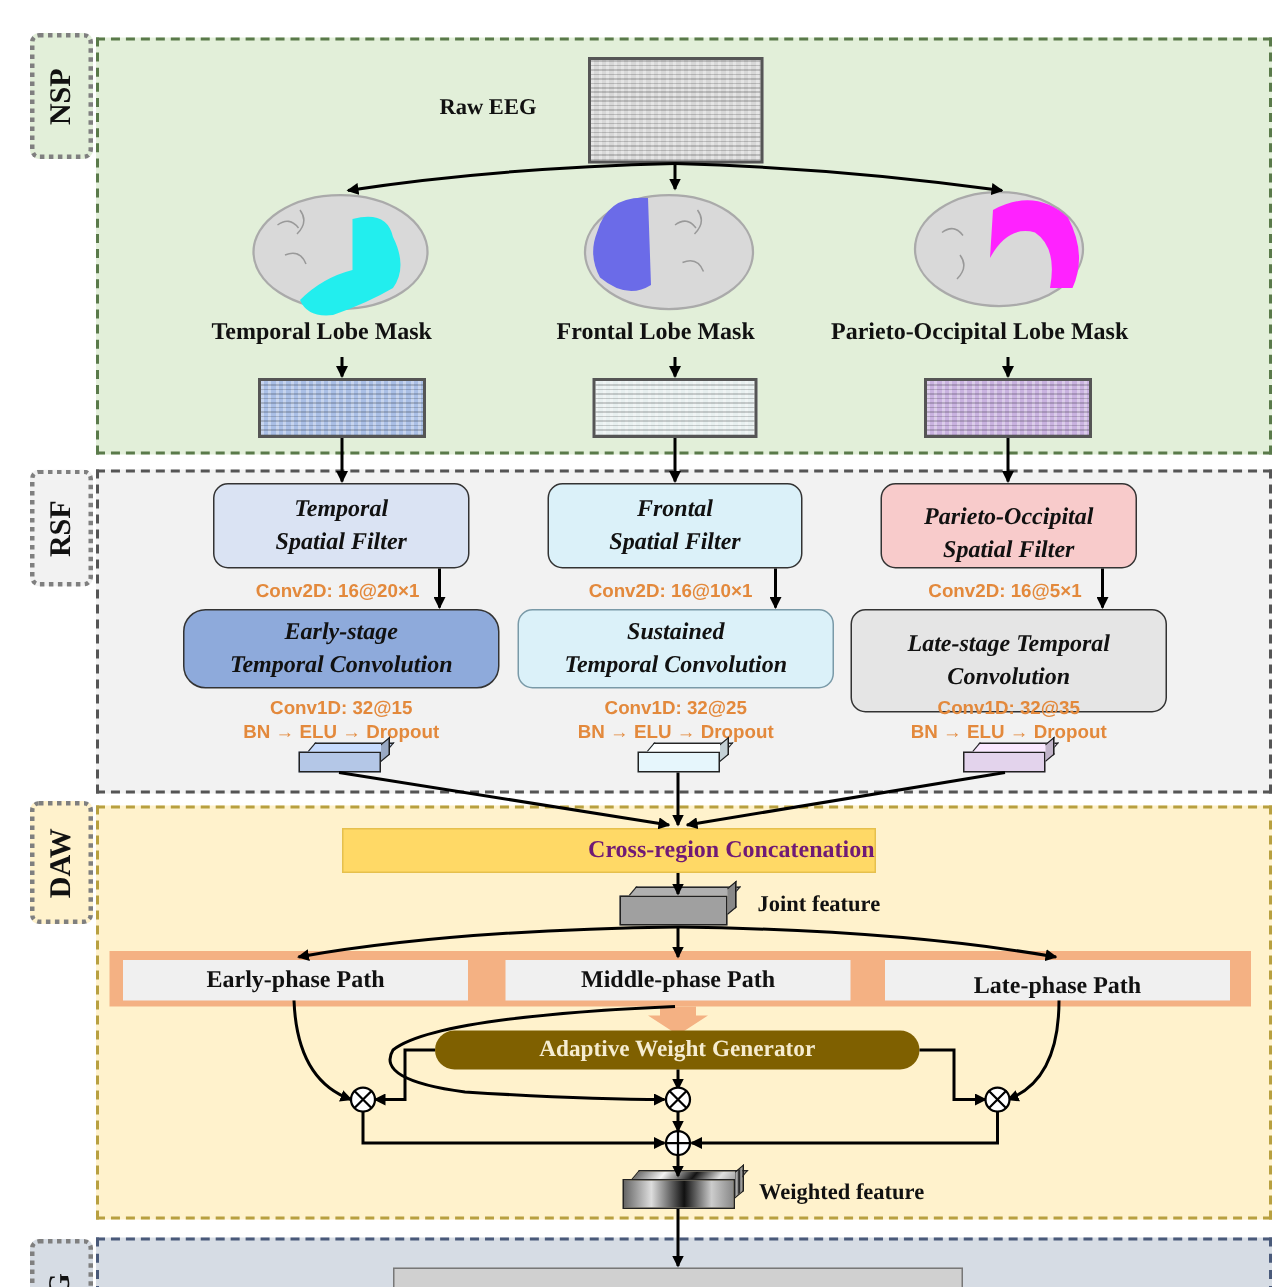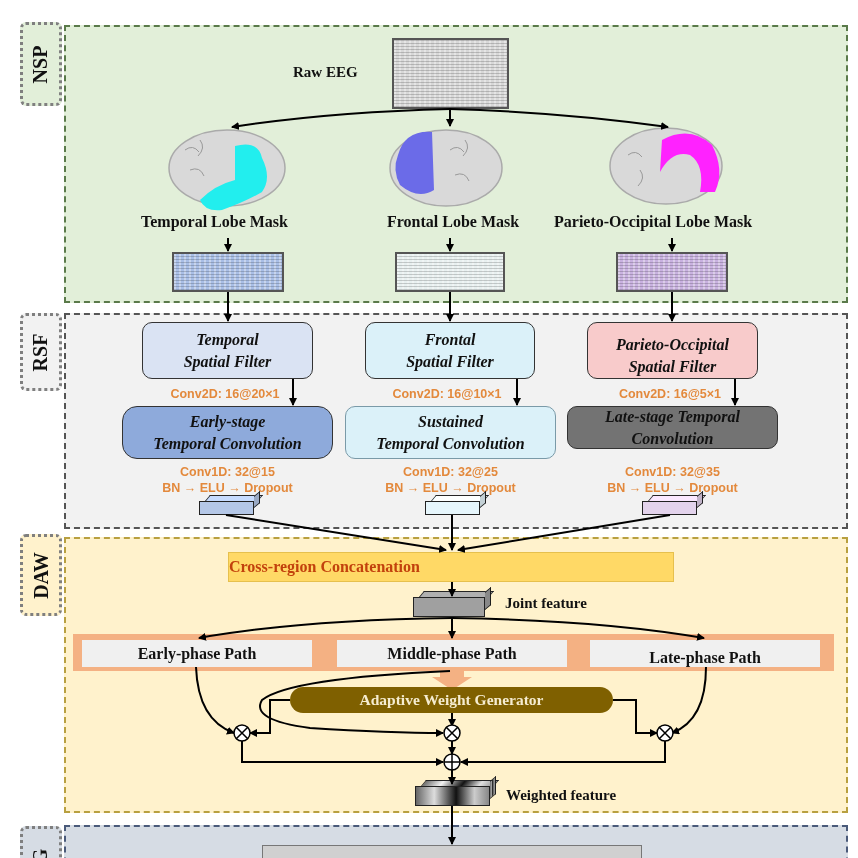--- a/index.html
+++ b/index.html
@@ -74,21 +74,21 @@
     <path d="M450 150 q8 -6 14 2 M465 140 q6 8 -2 16 M455 175 q10 -4 14 6" stroke="#999" fill="none"></path>
   </g>
   <g>
     <ellipse cx="666" cy="166" rx="56" ry="38" fill="#d9d9d9" stroke="#aaa" stroke-width="1.5"></ellipse>
     <path d="M662 140 Q690 125 712 145 Q725 170 715 192 L700 192 Q705 165 690 155 Q672 150 660 172 Z" fill="#ff22ff"></path>
     <path d="M628 155 q8 -6 14 2 M640 170 q6 8 -2 16" stroke="#999" fill="none"></path>
   </g>
 </svg>
 
 <div class="lbl" style="left:141px;top:213px;">Temporal Lobe Mask</div>
-<div class="lbl" style="left:371px;top:213px;margin-left:16px;">Frontal Lobe Mask</div>
+<div class="lbl" style="left:371px;top:213px;">Frontal Lobe Mask</div>
 <div class="lbl" style="left:554px;top:213px;">Parieto-Occipital Lobe Mask</div>
 
 <div class="noise" style="left:172px;top:252px;width:112px;height:40px;background-color:#aabfe6;"></div>
 <div class="noise" style="left:395px;top:252px;width:110px;height:40px;background-color:#e8f0f0;"></div>
 <div class="noise" style="left:616px;top:252px;width:112px;height:40px;background-color:#c9b2e0;"></div>
 
 <div class="rbox" style="left:142px;top:322px;width:171px;height:57px;background:#dae3f3;">
   <div>
       <div>Temporal</div>
       <div>Spatial Filter</div>
@@ -116,21 +116,21 @@
       <div>Early-stage</div>
       <div>Temporal Convolution</div>
     </div>
 </div>
 <div class="rbox" style="left:345px;top:406px;width:211px;height:53px;background:#dbf1f9;border-color:#7a9aa8;">
   <div>
       <div>Sustained</div>
       <div>Temporal Convolution</div>
     </div>
 </div>
-<div class="rbox" style="left:567px;top:406px;width:211px;height:43px;background:#737373;">
+<div class="rbox" style="left:567px;top:406px;width:211px;height:69px;background:#e5e5e5;">
   <div>
       <div>Late-stage Temporal</div>
       <div>Convolution</div>
     </div>
 </div>
 
 <div class="orange" style="left:140px;top:464px;width:175px;">
   <div>Conv1D: 32@15</div>
   <div>BN → ELU → Dropout</div>
 </div>
@@ -140,21 +140,21 @@
 </div>
 <div class="orange" style="left:585px;top:464px;width:175px;">
   <div>Conv1D: 32@35</div>
   <div>BN → ELU → Dropout</div>
 </div>
 
 <div class="cube" style="left:199px;top:501px;width:55px;height:14px;background:#b4c7e7;"></div>
 <div class="cube" style="left:425px;top:501px;width:55px;height:14px;background:#e6f6fc;"></div>
 <div class="cube" style="left:642px;top:501px;width:55px;height:14px;background:#e3d3ec;"></div>
 
-<div class="abs" style="left:228px;top:552px;width:446px;height:30px;background:#ffd966;border:1px solid #e6c04d;display:flex;align-items:center;justify-content:flex-start;font-weight:bold;font-size:16px;color:#c2410c;">
+<div class="abs" style="left:228px;top:552px;width:356px;height:30px;background:#ffd966;border:1px solid #e6c04d;display:flex;align-items:center;justify-content:flex-end;font-weight:bold;font-size:16px;color:#701a75;">
   <span>Cross-region Concatenation</span>
 </div>
 
 <div class="cube" style="left:413px;top:597px;width:72px;height:20px;background:#a0a0a0;"></div>
 <div class="lbl" style="left:505px;top:595px;font-size:15px;">Joint feature</div>
 
 <div class="abs" style="left:73px;top:634px;width:761px;height:37px;background:#f4b183;"></div>
 <div class="path-box" style="left:82px;top:640px;width:230px;height:27px;">
   <span>Early-phase Path</span>
 </div>

